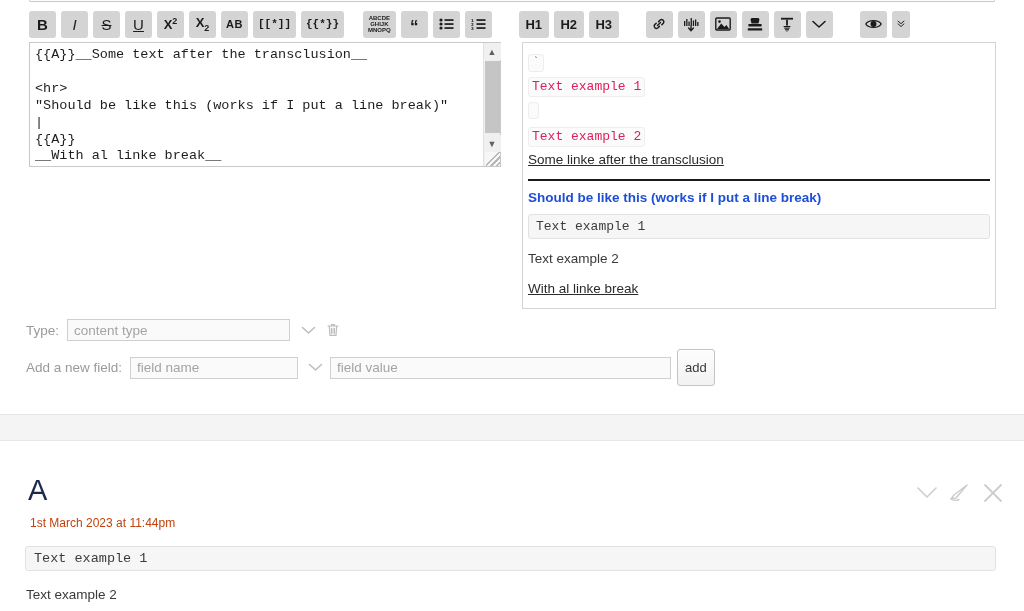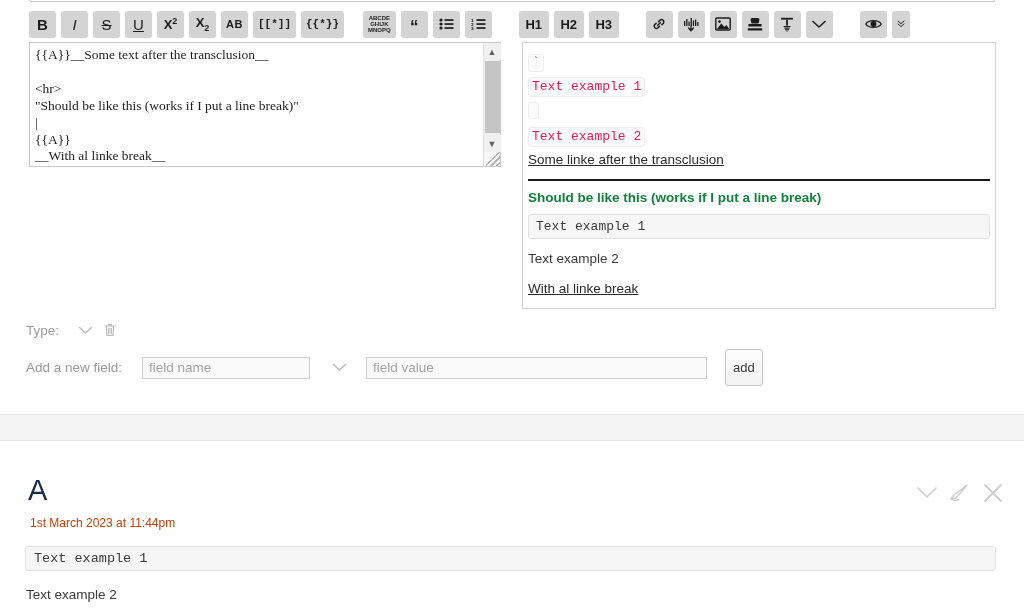--- a/index.html
+++ b/index.html
@@ -54,21 +54,21 @@
   #editor-wrap {
     position: absolute; left: 29px; top: 42px;
     width: 472px; height: 125px;
     border: 1px solid #c9c9c9;
     background: #ffffff;
     display: flex;
   }
   #editor-text {
     flex: 1;
     padding: 4px 6px 0 5px;
-    font-family: Liberation Serif, serif;
+    font-family: Liberation Mono, monospace;
     font-size: 13.5px;
     line-height: 16.9px;
     color: #1d1d1d;
     white-space: pre;
     overflow: hidden;
     border: none; outline: none; resize: none;
     background: transparent;
   }
   #editor-scroll {
     width: 17px;
@@ -134,21 +134,21 @@
     font-size: 13.5px;
     color: #2b2b2b;
     text-decoration: underline;
     cursor: pointer;
   }
   .pv-hr {
     border: none; border-top: 2px solid #1a1a1a;
     margin: 11px 0 9px 0;
   }
   .pv-bold {
-    font-size: 13.5px; font-weight: bold; color: #15803d;
+    font-size: 13.5px; font-weight: bold; color: #1d4ed8;
     margin: 0 0 9px 0;
   }
   .code-block {
     font-family: "Liberation Mono", monospace;
     font-size: 13px;
     color: #3c3c3c;
     background: #f6f6f6;
     border: 1px solid #e2e2e2;
     border-radius: 3px;
     padding: 4px 7px;
@@ -158,21 +158,21 @@
     font-size: 13.5px; color: #3a3a3a; margin: 0 0 13px 0;
   }
 
   
   #type-row {
     position: absolute; left: 26px; top: 319px;
     display: flex; align-items: center; gap: 0;
   }
   #field-row {
     position: absolute; left: 26px; top: 349px;
-    display: flex; align-items: center; gap: 12px;
+    display: flex; align-items: center; gap: 0;
   }
   .row-label {
     font-size: 13.5px; color: #9a9a9a;
     white-space: nowrap;
   }
   .ghost-input {
     border: 1px solid #cfcfcf;
     background: #fafafa;
     font-size: 13.5px;
     color: #a4a4a4;
@@ -455,20 +455,21 @@
 
   <div class="pv-para">Text example 2</div>
 
   <div class="pv-line">
     <span class="pv-link">With al linke break</span>
   </div>
 </div>
 
 <div id="type-row">
   <span class="row-label" style="margin-right:8px;">Type:</span>
+  <input class="ghost-input" style="width: 223px;" placeholder="content type">
   <div class="chev-btn" style="margin-left:7px;">
     <svg width="15" height="9" viewBox="0 0 15 9">
       <path d="M1.5 1.5 L7.5 7 L13.5 1.5" stroke="#bcbcbc" stroke-width="1.5" fill="none" stroke-linecap="round" stroke-linejoin="round"></path>
     </svg>
   </div>
   <div class="trash-btn" style="margin-left:4px;">
     <svg width="12" height="14" viewBox="0 0 12 14">
       <path d="M1 3 h10 M4.5 3 V1.6 h3 V3 M2.3 3 l0.7 9.4 h6 L9.7 3" stroke="#bcbcbc" stroke-width="1.2" fill="none" stroke-linecap="round" stroke-linejoin="round"></path>
       <path d="M4.5 5.2 V10.4 M6 5.2 V10.4 M7.5 5.2 V10.4" stroke="#bcbcbc" stroke-width="1" fill="none" stroke-linecap="round"></path>
     </svg>

